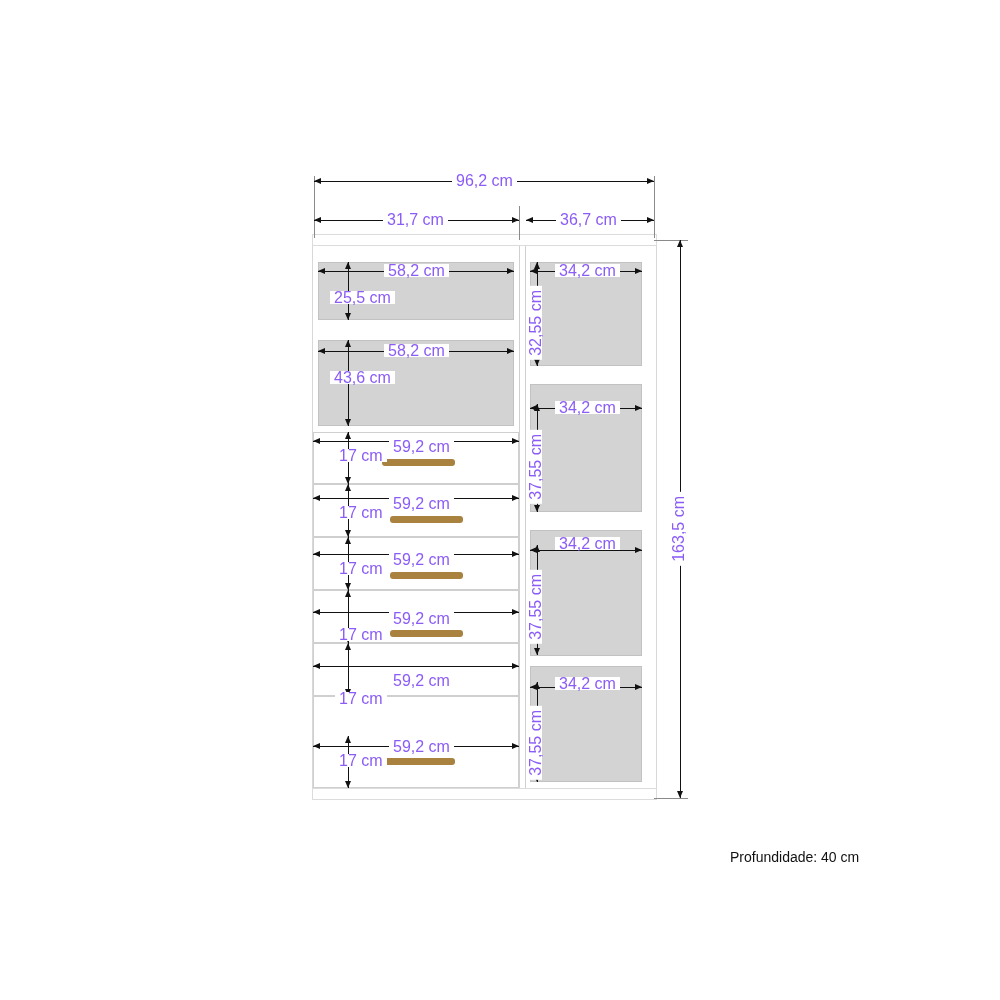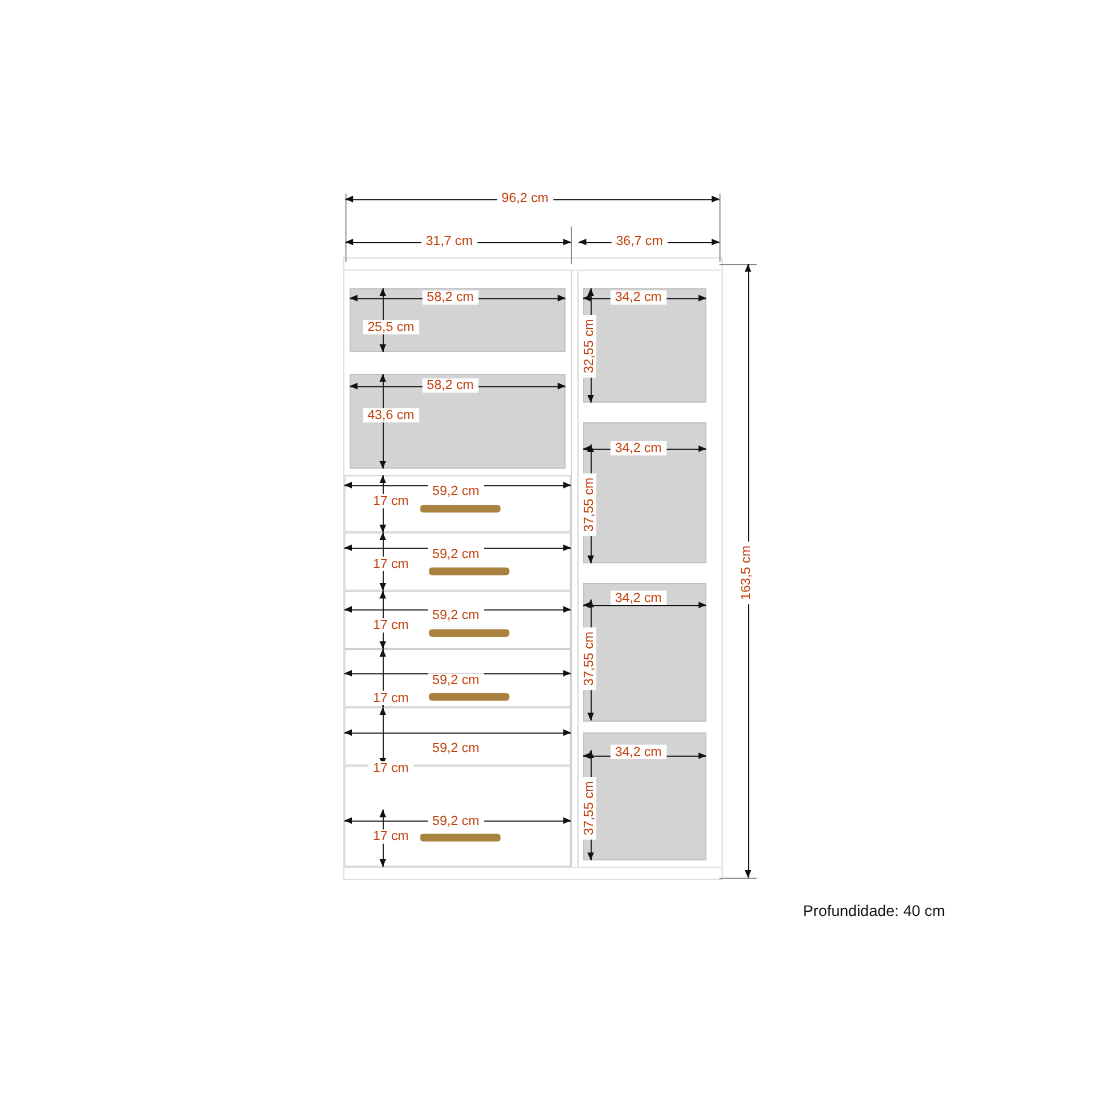--- a/index.html
+++ b/index.html
@@ -121,22 +121,22 @@
   }
   .arrow-d {
     position: absolute;
     width: 0; height: 0;
     border-left: 3px solid transparent;
     border-right: 3px solid transparent;
     border-top: 7px solid #111111;
   }
   .dim-label {
     position: absolute;
-    font-size: 12px;
-    color: #c2410c;
+    font-size: 16px;
+    color: #8b5cf6;
     background: #ffffff;
     padding: 0 4px;
     white-space: nowrap;
     line-height: 13px;
   }
   .dim-label.vert {
     writing-mode: vertical-rl;
     transform: rotate(180deg);
     padding: 4px 0;
     text-align: center;
@@ -311,15 +311,15 @@
 
   <div class="dim-h" style="left:530px; top:687px; width:112px;"></div>
   <div class="arrow-l" style="left:530px; top:684px;"></div>
   <div class="arrow-r" style="left:635px; top:684px;"></div>
   <div class="dim-label" style="left:555px; top:677px;">34,2 cm</div>
   <div class="dim-v" style="left:537px; top:682px; height:100px;"></div>
   <div class="arrow-u" style="left:534px; top:682px;"></div>
   <div class="arrow-d" style="left:534px; top:775px;"></div>
   <div class="dim-label vert" style="left:529px; top:706px;">37,55 cm</div>
 
-  <div class="depth-note" style="left:730px; top:820px;">Profundidade: 40 cm</div>
+  <div class="depth-note" style="left:730px; top:849px;">Profundidade: 40 cm</div>
 
 </div>
 
 </body></html>

